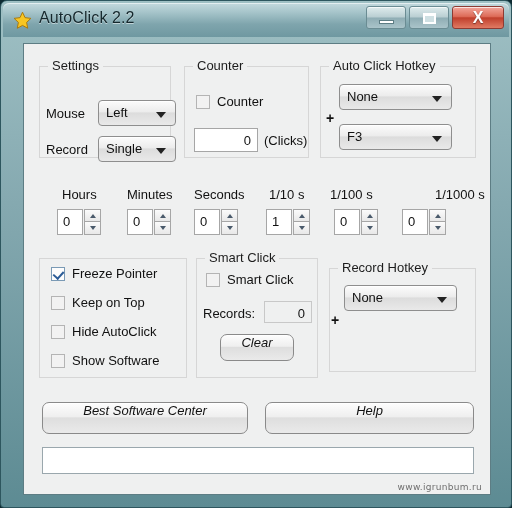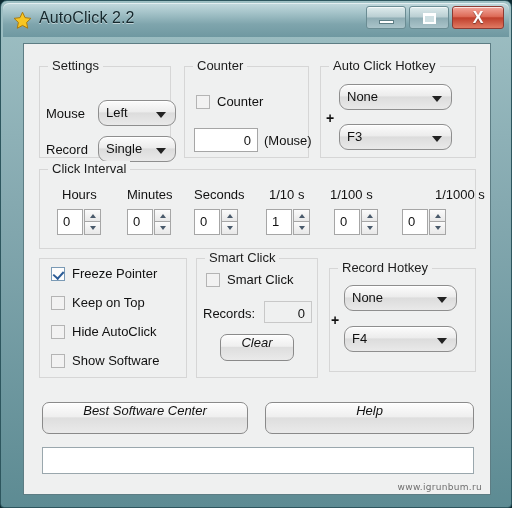--- a/index.html
+++ b/index.html
@@ -75,21 +75,21 @@
   }
   .group-title{
     position:absolute;top:-9px;left:8px;
     background:#eff0f0;padding:0 4px;
     font-size:13px;color:#1c1c1c;white-space:nowrap;
   }
   .lbl{position:absolute;font-size:13px;color:#111;white-space:nowrap;}
   
   .combo{
     position:absolute;box-sizing:border-box;height:26px;
-    border:1px solid #8e8e8e;border-radius:9px;
+    border:1px solid #8e8e8e;border-radius:4px;
     background:linear-gradient(180deg,#fcfcfc 0%,#ececec 45%,#dcdcdc 50%,#e9e9e9 100%);
     box-shadow:inset 0 1px 0 #fff;
     font-size:13px;color:#111;
   }
   .combo .ctext{position:absolute;left:7px;top:4px;}
   .combo .arrow{
     position:absolute;right:9px;top:11px;width:0;height:0;
     border-left:5px solid transparent;border-right:5px solid transparent;
     border-top:6px solid #222;
   }
@@ -205,38 +205,35 @@
     <div class="group" style="left:160px;top:22px;width:125px;height:92px;">
       <div class="group-title">Counter</div>
     </div>
     <div class="cb" style="left:172px;top:50px;">
       <div class="box"></div>
       <div class="cbl">Counter</div>
     </div>
     <div class="tfield" style="left:170px;top:84px;width:64px;height:24px;">
       <span>0</span>
     </div>
-    <div class="lbl" style="left:240px;top:89px;">(Mouse)</div>
+    <div class="lbl" style="left:240px;top:89px;">(Clicks)</div>
 
     <div class="group" style="left:296px;top:22px;width:156px;height:92px;">
       <div class="group-title">Auto Click Hotkey</div>
     </div>
     <div class="combo" style="left:315px;top:40px;width:113px;">
       <div class="ctext">None</div>
       <div class="arrow"></div>
     </div>
     <div class="plus" style="left:302px;top:66px;">+</div>
     <div class="combo" style="left:315px;top:80px;width:113px;">
       <div class="ctext">F3</div>
       <div class="arrow"></div>
     </div>
 
-    <div class="group" style="left:15px;top:125px;width:437px;height:80px;">
-      <div class="group-title">Click Interval</div>
-    </div>
 
     <div class="lbl" style="left:38px;top:143px;">Hours</div>
     <div class="lbl" style="left:103px;top:143px;">Minutes</div>
     <div class="lbl" style="left:170px;top:143px;">Seconds</div>
     <div class="lbl" style="left:245px;top:143px;">1/10 s</div>
     <div class="lbl" style="left:306px;top:143px;">1/100 s</div>
     <div class="lbl" style="left:371px;top:143px;margin-left:40px;">1/1000 s</div>
 
     <div class="spin" style="left:33px;top:165px;">
       <div class="sbox">
@@ -339,24 +336,20 @@
     </div>
 
     <div class="group" style="left:305px;top:224px;width:147px;height:104px;">
       <div class="group-title">Record Hotkey</div>
     </div>
     <div class="combo" style="left:320px;top:241px;width:113px;">
       <div class="ctext">None</div>
       <div class="arrow"></div>
     </div>
     <div class="plus" style="left:307px;top:268px;">+</div>
-    <div class="combo" style="left:320px;top:282px;width:113px;">
-      <div class="ctext">F4</div>
-      <div class="arrow"></div>
-    </div>
 
     <div class="btn" style="left:18px;top:358px;width:206px;height:32px;">
       <span>Best Software Center</span>
     </div>
     <div class="btn" style="left:241px;top:358px;width:209px;height:32px;">
       <span>Help</span>
     </div>
 
     <div class="statusbar" style="left:18px;top:403px;width:432px;height:27px;">
       <span style="position:absolute;left:6px;top:5px;font-size:12px;color:#111;"></span>

